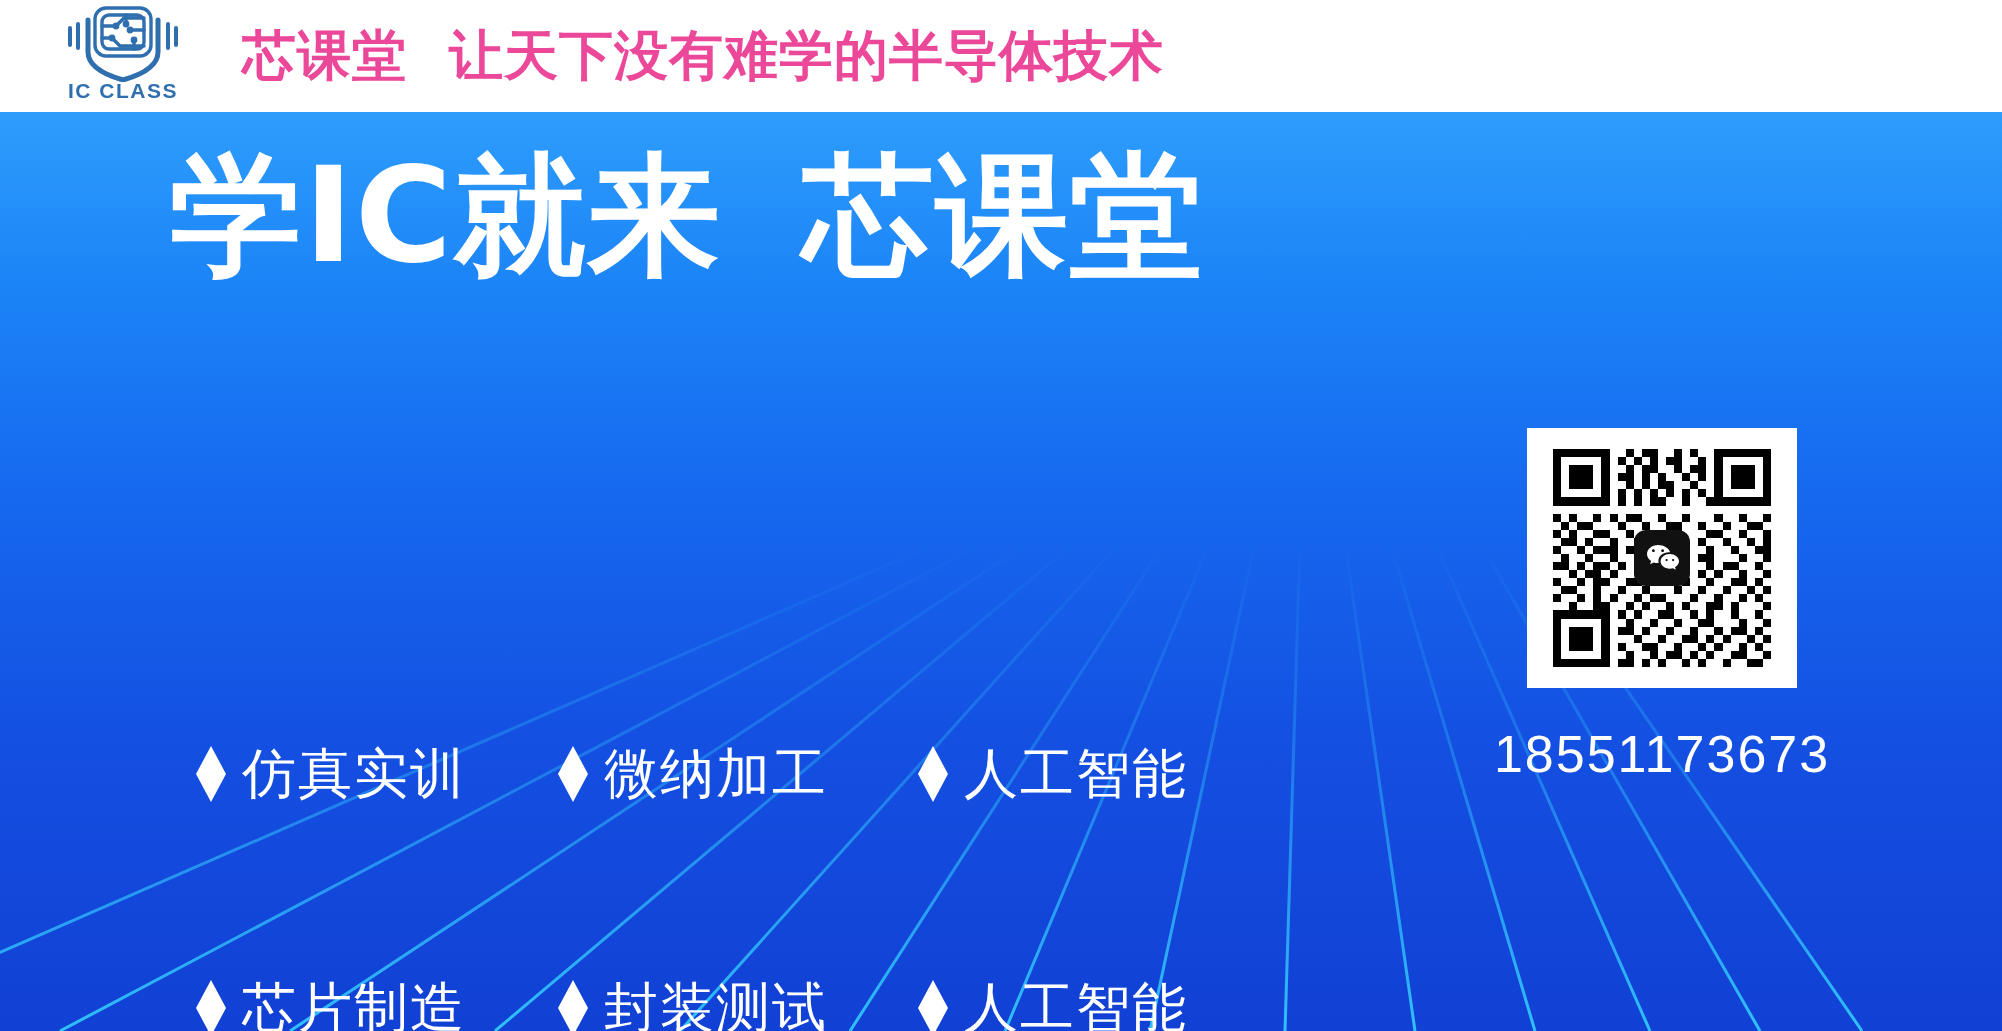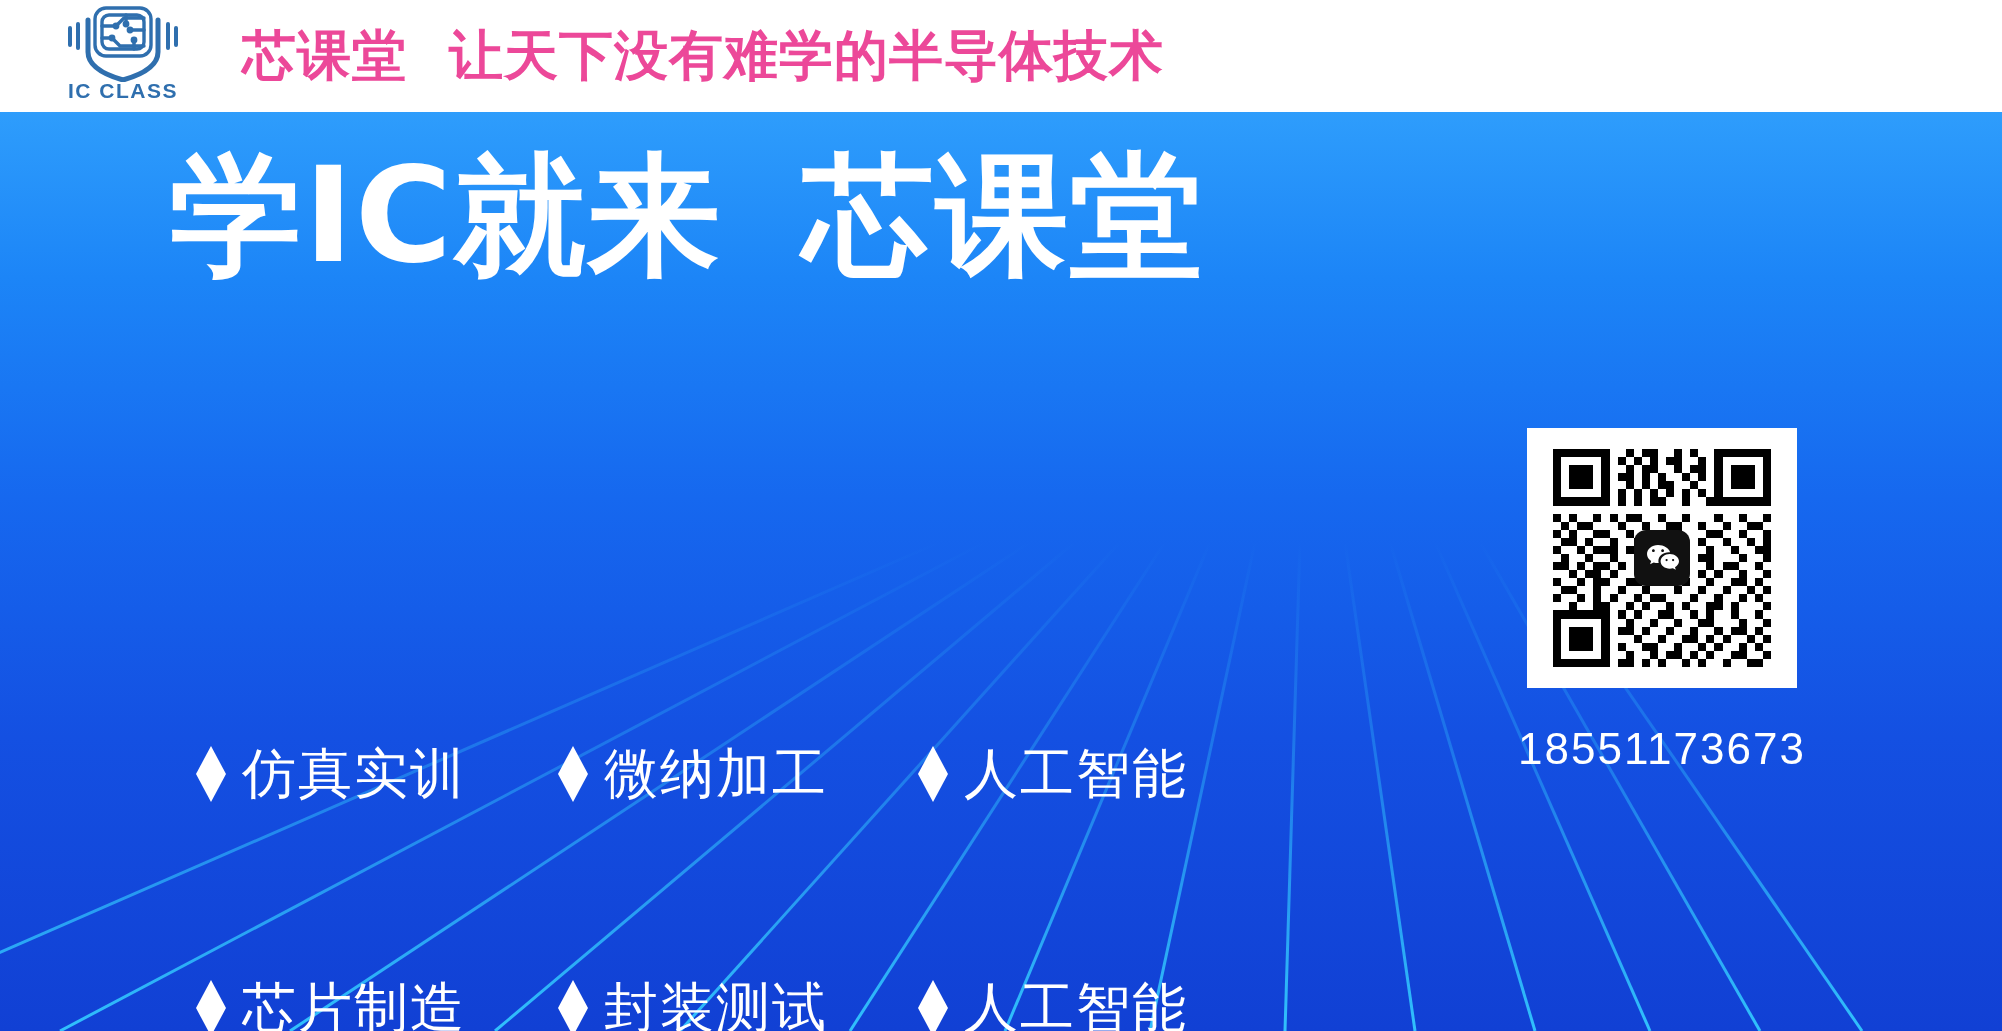--- a/index.html
+++ b/index.html
@@ -99,21 +99,21 @@
   .pill{
     margin-top:58px;background:#ffffff;border-radius:40px;
     padding:10px 32px;display:flex;align-items:center;justify-content:center;
   }
   .pill-text{
     font-size:38px;font-weight:bold;color:#111111;letter-spacing:2px;
     white-space:nowrap;line-height:1.1;
     font-family:"DejaVu Sans","Liberation Sans",sans-serif;
   }
   .phone{
-    margin-top:36px;font-size:44px;color:#ffffff;letter-spacing:2px;
+    margin-top:36px;font-size:52px;color:#ffffff;letter-spacing:2px;
     white-space:nowrap;font-family:"Liberation Sans",sans-serif;
   }
 </style>
 </head>
 <body>
 
 <div id="poster">
 
   <div class="header">
 

